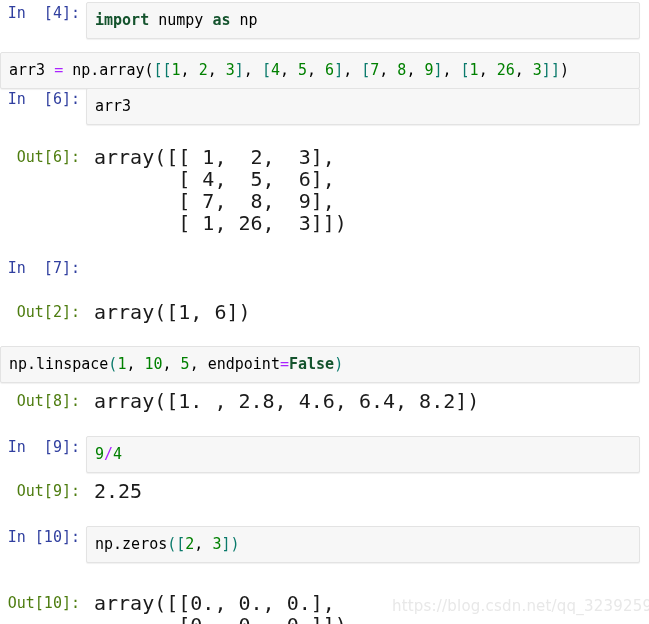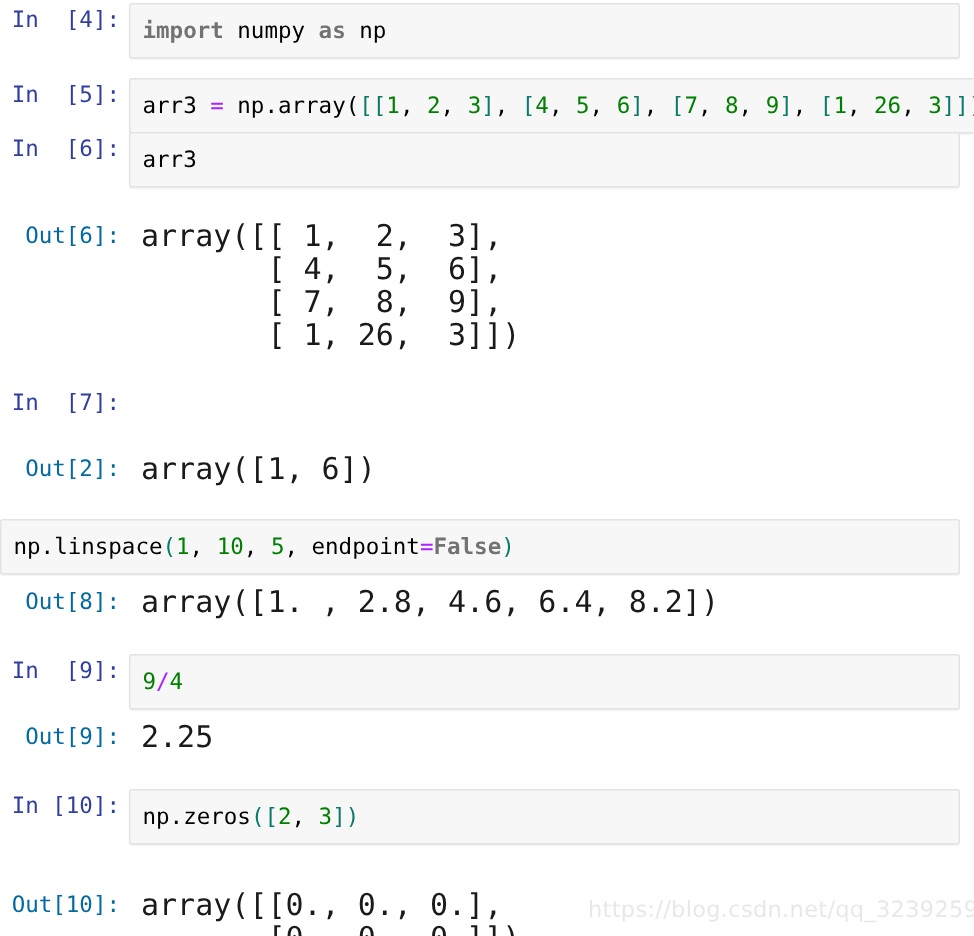--- a/index.html
+++ b/index.html
@@ -32,21 +32,21 @@
     text-align: right;
     padding-right: 6px;
     box-sizing: border-box;
     font-family: "DejaVu Sans Mono", "Liberation Mono", monospace;
     font-size: 15px;
     line-height: 22px;
     white-space: pre;
     letter-spacing: 0px;
   }
   .prompt.in  { color: #303f9f; }
-  .prompt.out { color: #0369a1; }
+  .prompt.out { color: #4d7c0f; }
 
   .input-box {
     flex: 1 1 auto;
     margin-left: 0px;
     margin-right: 9px;
     background: #f7f7f7;
     border: 1px solid #e3e3e3;
     border-radius: 2px;
     box-shadow: 0 1px 1px rgba(0,0,0,0.06);
     padding: 7px 0 7px 8px;
@@ -67,21 +67,21 @@
   }
   .outline {
     font-family: "DejaVu Sans Mono", "Liberation Mono", monospace;
     font-size: 20px;
     line-height: 22px;
     color: #1a1a1a;
     white-space: pre;
   }
 
   
-  .kw   { color: #737373; font-weight: bold; }
+  .kw   { color: #14532d; font-weight: bold; }
   .num  { color: #008000; }
   .op   { color: #aa22ff; }
   .punc { color: #0a7a6b; }
   .name { color: #000000; }
 
   .watermark {
     position: absolute;
     left: 392px;
     top: 597px;
     font-family: "DejaVu Sans", "Liberation Sans", sans-serif;
@@ -97,21 +97,20 @@
 <div id="nb">
 
   <div class="cell" style="top:2px;">
     <div class="prompt in">In  [4]:</div>
     <div class="input-box">
       <div class="codeline"><span class="kw">import</span> <span class="name">numpy</span> <span class="kw">as</span> <span class="name">np</span></div>
     </div>
   </div>
 
   <div class="cell" style="top:52px;">
-    <div class="prompt in">In  [5]:</div>
     <div class="input-box">
       <div class="codeline"><span class="name">arr3</span> <span class="op">=</span> np.array(<span class="punc">[</span><span class="punc">[</span><span class="num">1</span>, <span class="num">2</span>, <span class="num">3</span><span class="punc">]</span>, <span class="punc">[</span><span class="num">4</span>, <span class="num">5</span>, <span class="num">6</span><span class="punc">]</span>, <span class="punc">[</span><span class="num">7</span>, <span class="num">8</span>, <span class="num">9</span><span class="punc">]</span>, <span class="punc">[</span><span class="num">1</span>, <span class="num">26</span>, <span class="num">3</span><span class="punc">]</span><span class="punc">]</span>)</div>
     </div>
   </div>
 
   <div class="cell" style="top:88px;">
     <div class="prompt in">In  [6]:</div>
     <div class="input-box">
       <div class="codeline"><span class="name">arr3</span></div>
     </div>

